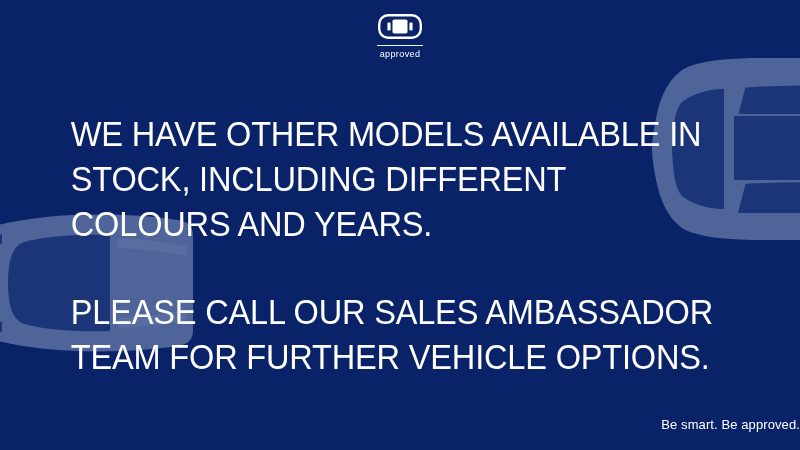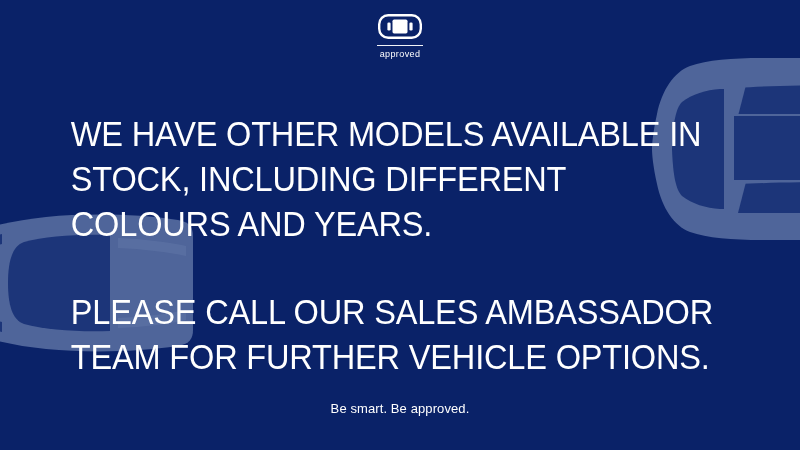--- a/index.html
+++ b/index.html
@@ -90,22 +90,22 @@
     transform: scaleX(0.93);
     transform-origin: center top;
   }
   .headline.second {
     margin-top: 44px;
   }
   .tagline {
     position: absolute;
     left: 0;
     right: 0;
-    top: 401px;
-    text-align: center;
+    top: 417px;
+    text-align: right;
     color: #ffffff;
     font-size: 13px;
     font-weight: 400;
     letter-spacing: 0.1px;
   }
 </style>
 </head>
 <body>
 
 <div id="slide">

